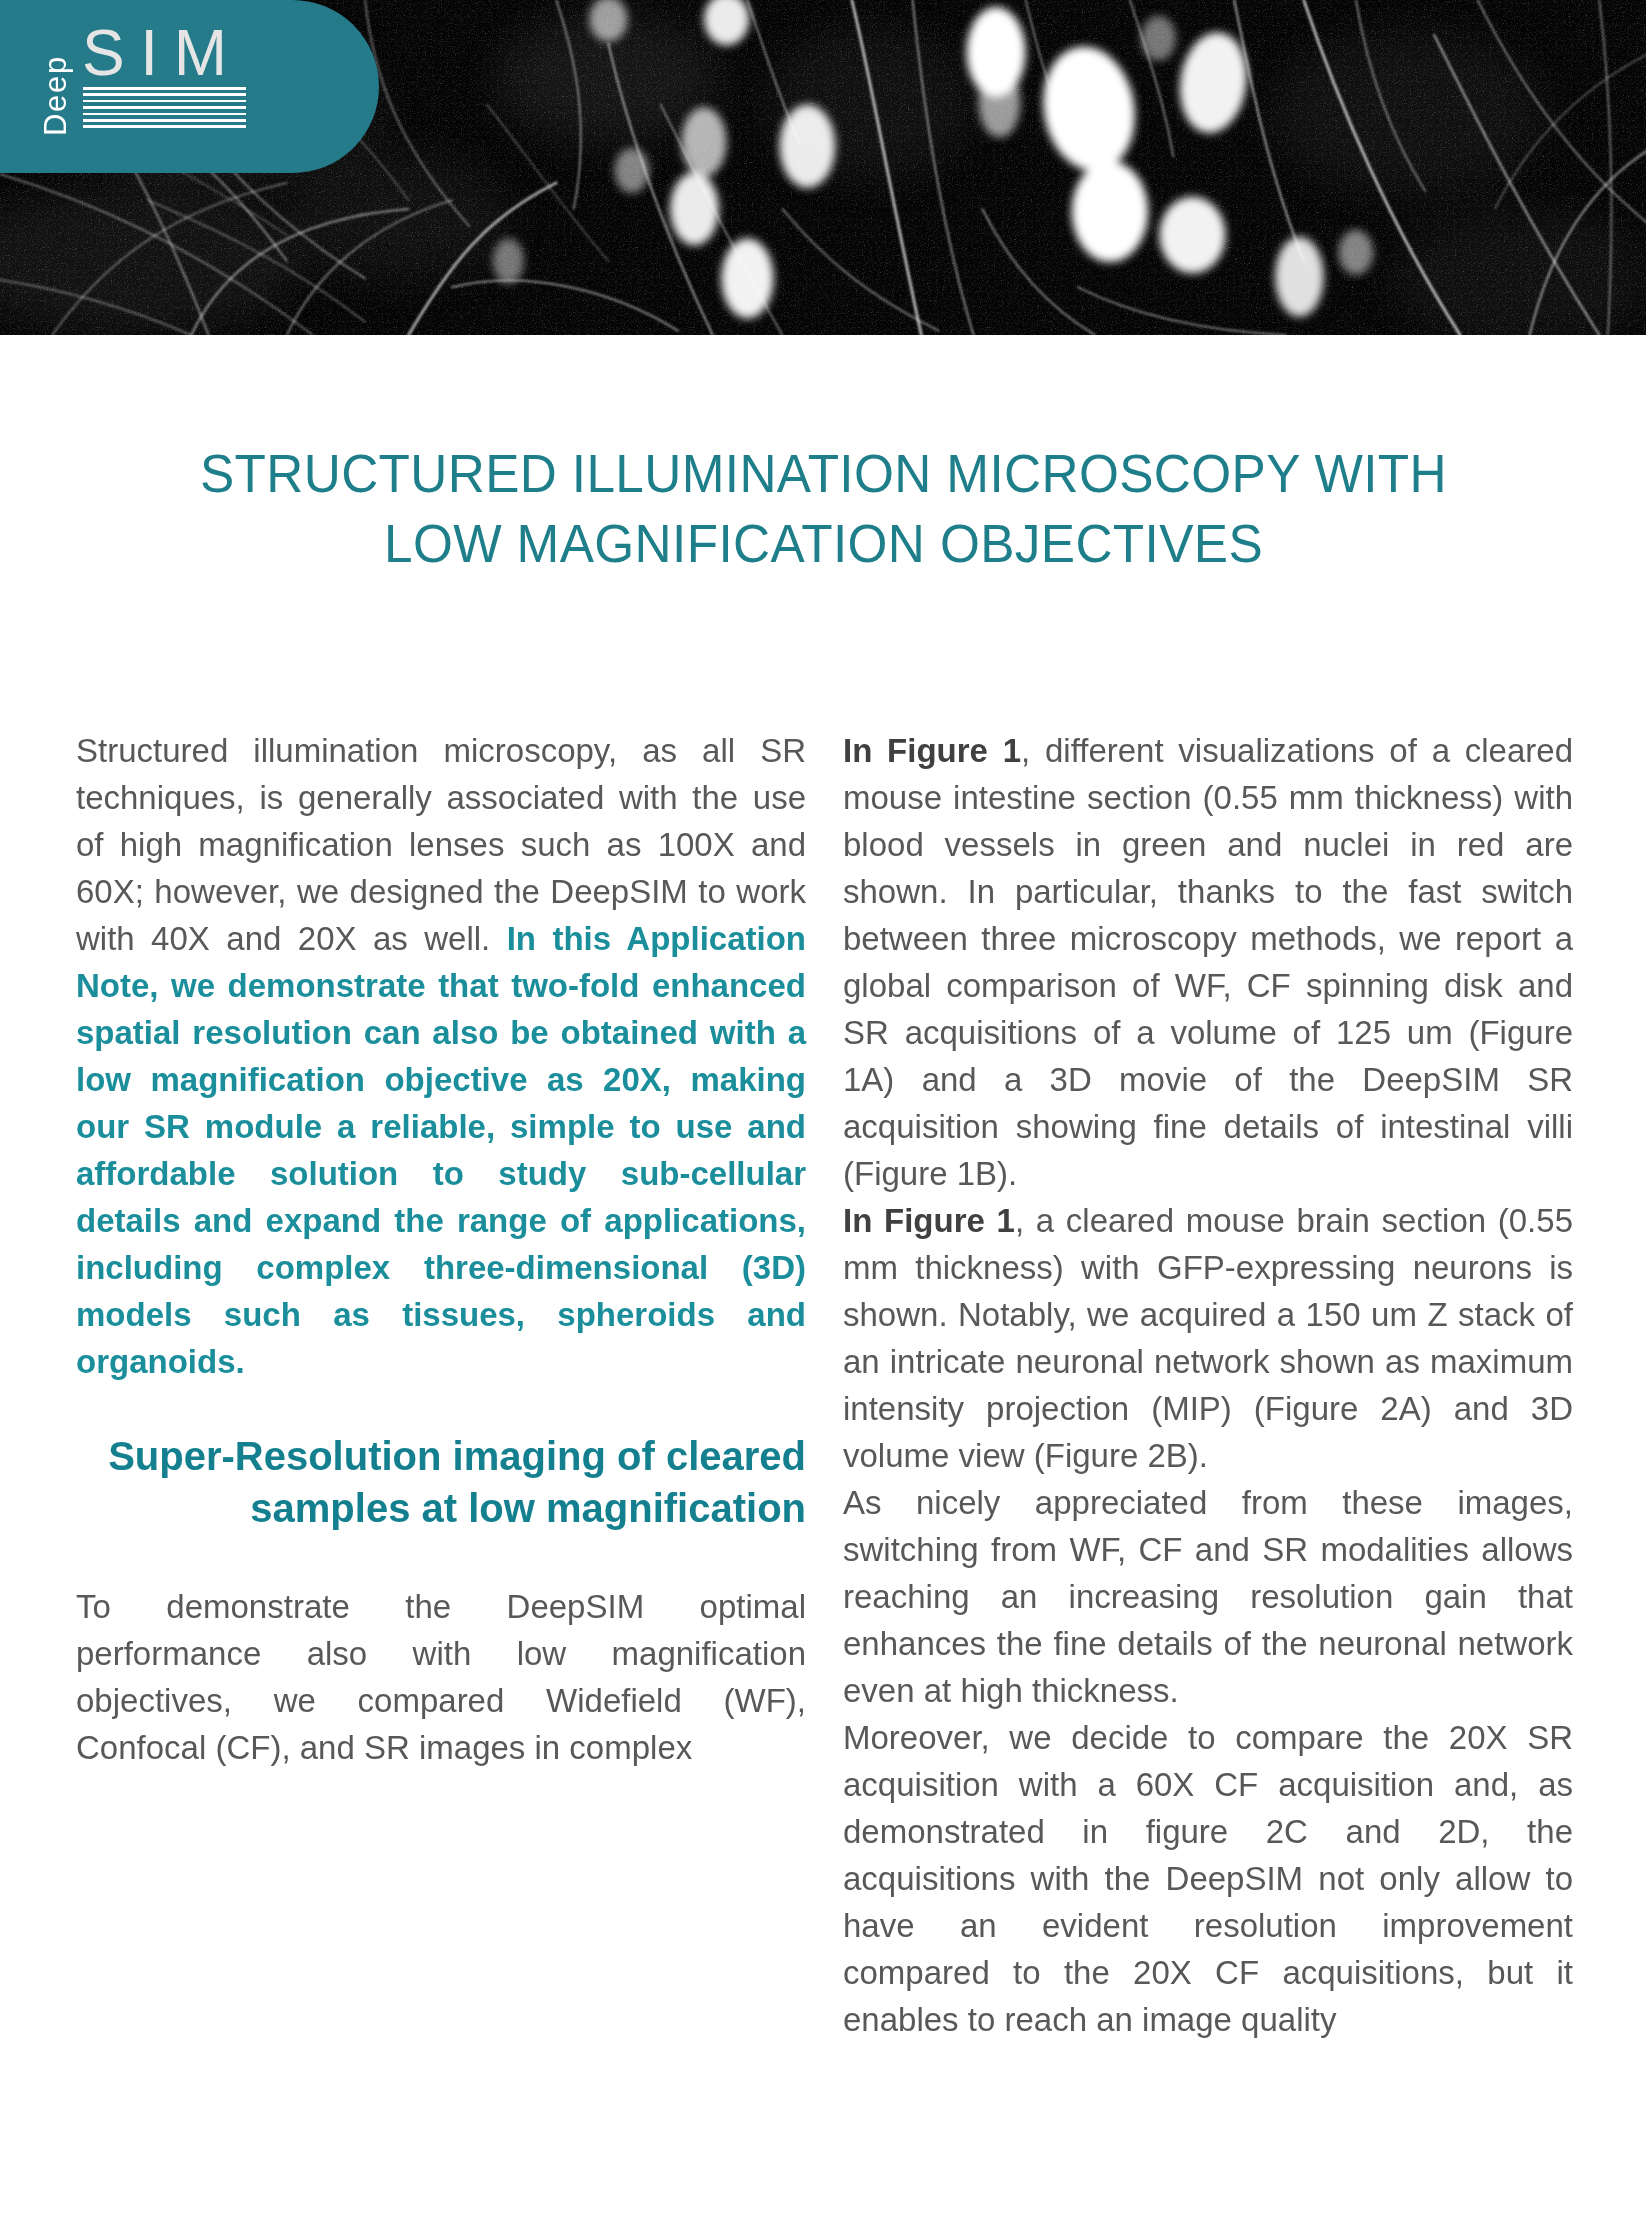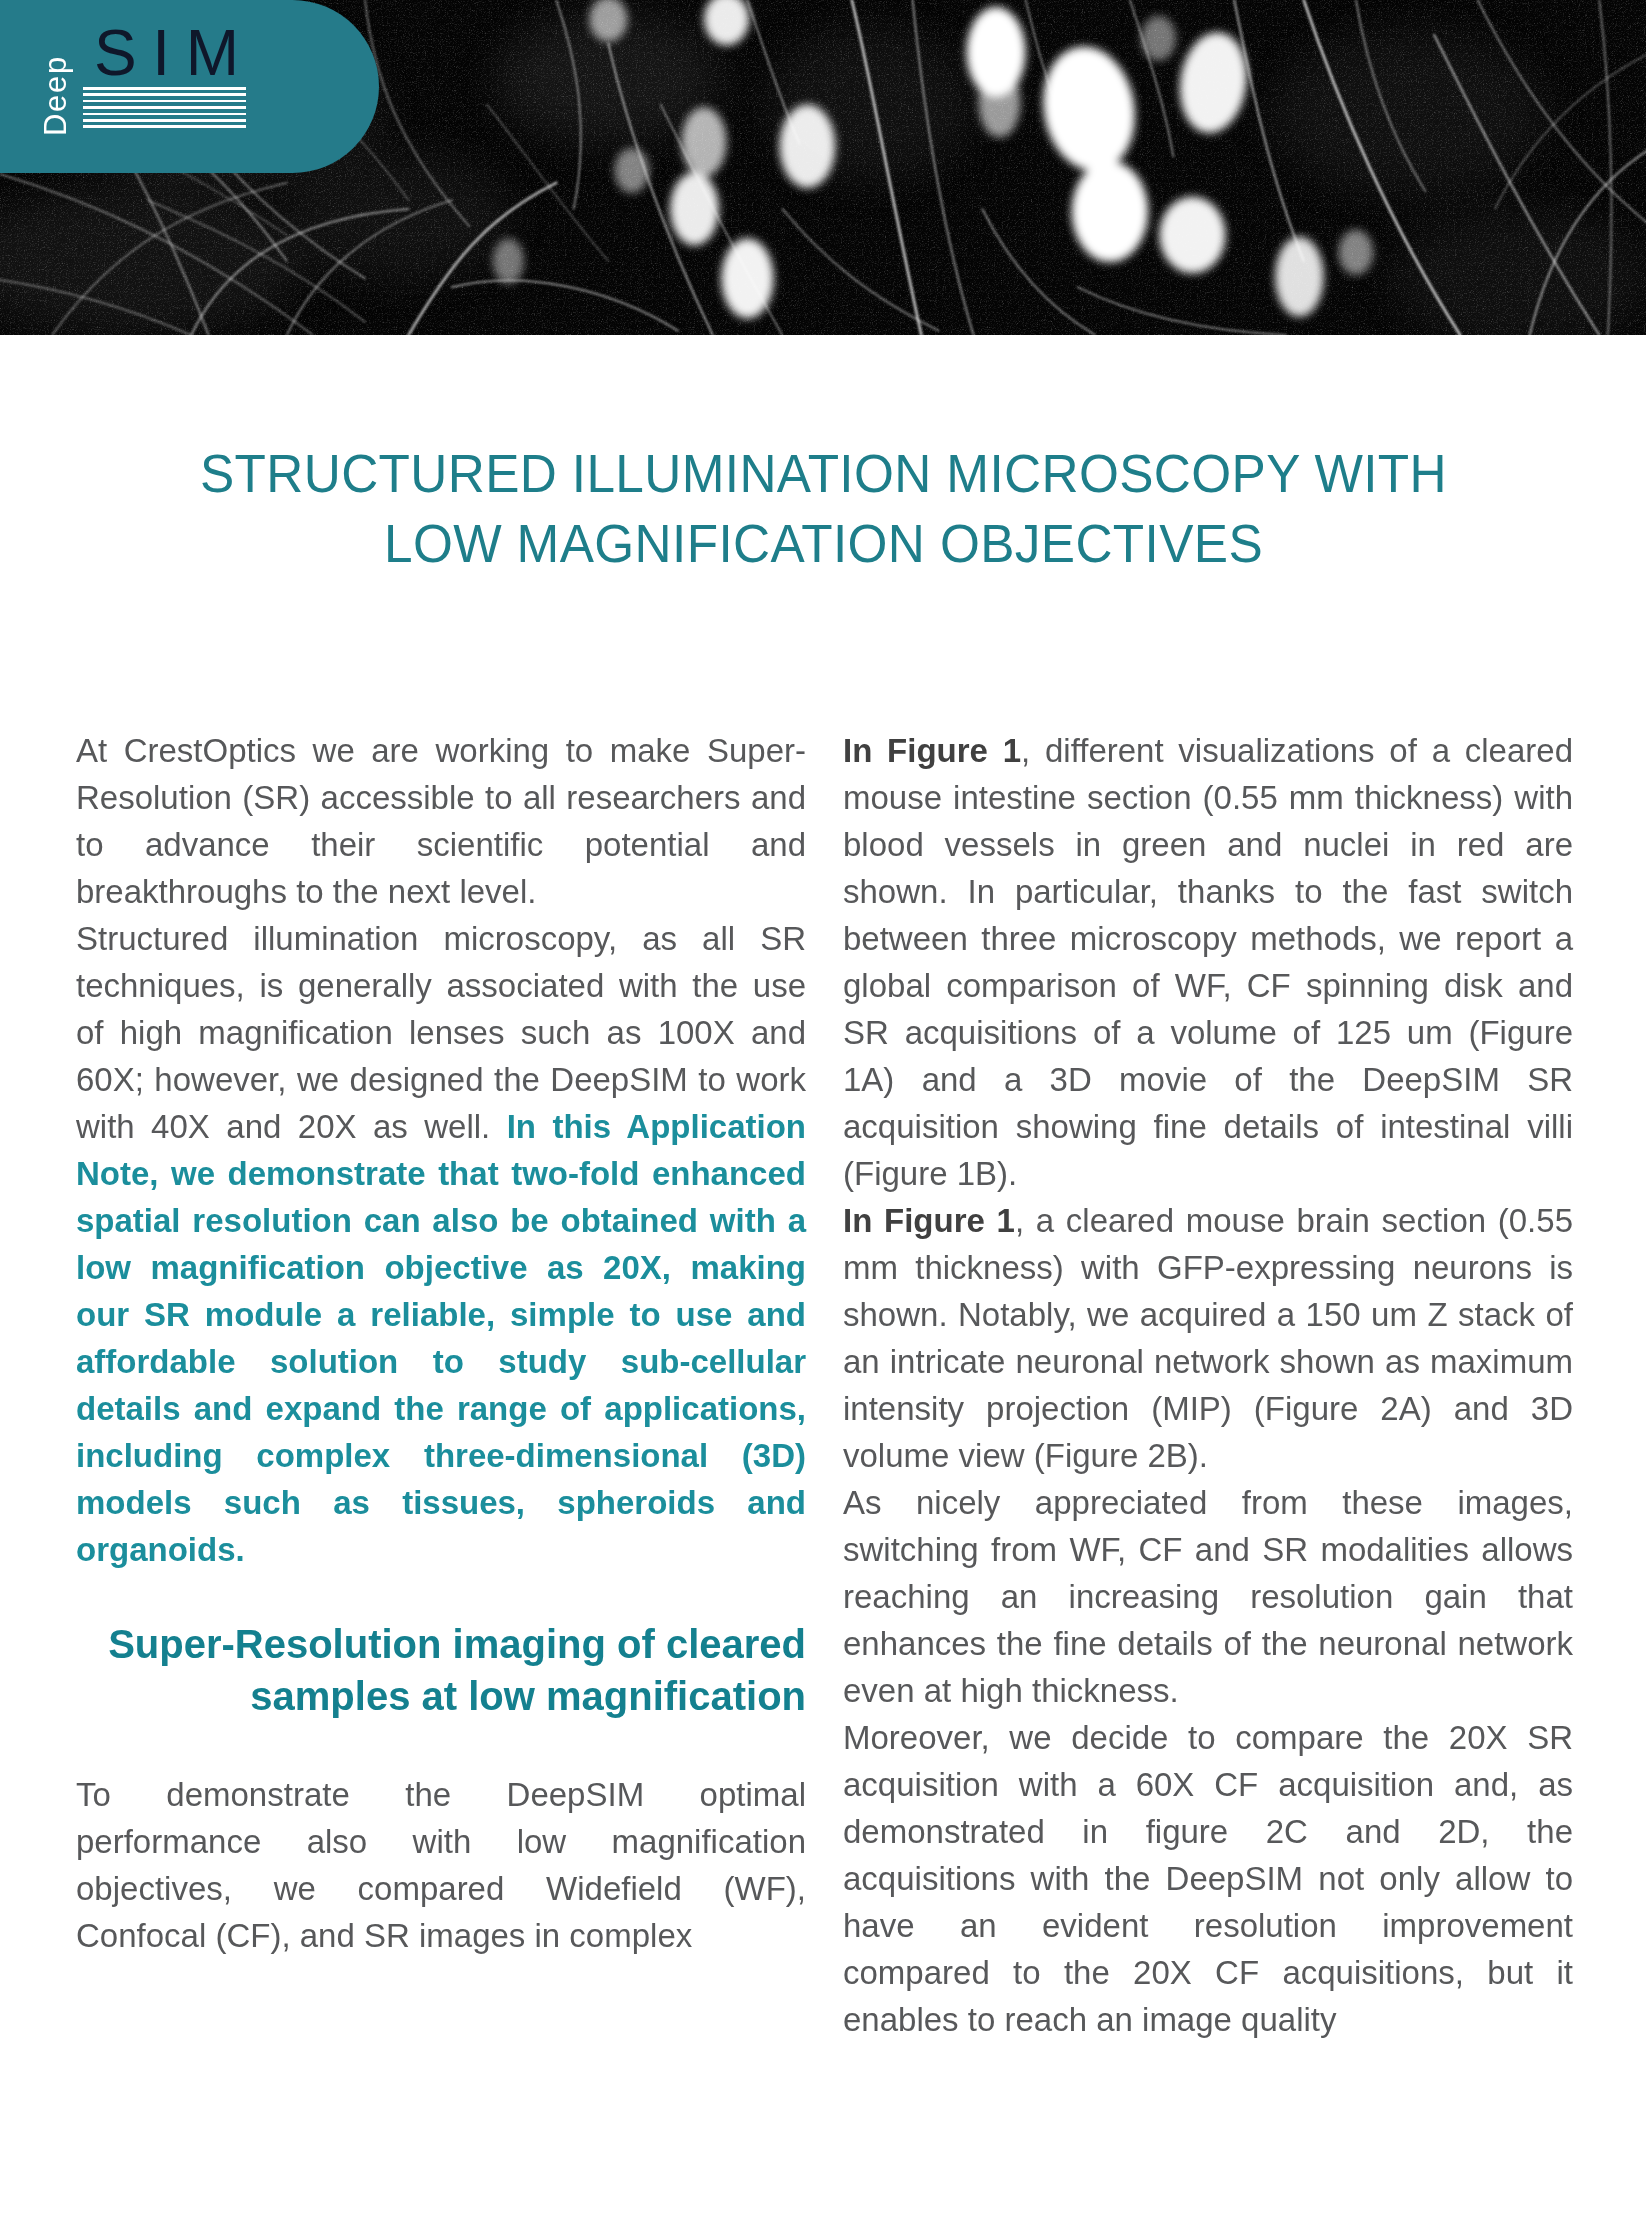--- a/index.html
+++ b/index.html
@@ -18,22 +18,22 @@
     background: var(--teal, #257B8A);
     border-radius: 0 87px 87px 0;
   }
   .logo-deep {
     position: absolute; left: 40px; top: 136px;
     transform: rotate(-90deg); transform-origin: 0 0;
     color: #fff; font-size: 31px; line-height: 31px;
     letter-spacing: 1.7px; font-weight: 400; white-space: nowrap;
   }
   .logo-sim {
-    position: absolute; left: 94px; top: 21px;
-    color: #0f172a; font-size: 64px; line-height: 64px;
+    position: absolute; left: 82px; top: 21px;
+    color: #e5e5e5; font-size: 64px; line-height: 64px;
     letter-spacing: 15.6px; font-weight: 400; white-space: nowrap;
   }
   .logo-stripes { position: absolute; left: 83px; top: 87px; width: 163px; }
   .logo-stripes div { height: 2.6px; background: #fff; margin-bottom: 3.8px; }
 
   .page-title {
     margin: 0; padding-top: 103px;
     text-align: center;
     color: var(--title_teal, #1E7E8A);
     font-size: 54px; line-height: 70px; font-weight: 400;
@@ -164,21 +164,20 @@
   </div>
 </div>
 
 <h1 class="page-title">
   <div>STRUCTURED ILLUMINATION MICROSCOPY WITH</div>
   <div>LOW MAGNIFICATION OBJECTIVES</div>
 </h1>
 
 <div class="columns">
   <div class="col">
-    <p class="body-p">At CrestOptics we are working to make Super-Resolution (SR) accessible to all researchers and to advance their scientific potential and breakthroughs to the next level.</p>
     <p class="body-p"><span>Structured illumination microscopy, as all SR techniques, is generally associated with the use of high magnification lenses such as 100X and 60X; however, we designed the DeepSIM to work with 40X and 20X as well. </span><span class="hl">In this Application Note, we demonstrate that two-fold enhanced spatial resolution can also be obtained with a low magnification objective as 20X, making our SR module a reliable, simple to use and affordable solution to study sub-cellular details and expand the range of applications, including complex three-dimensional (3D) models such as tissues, spheroids and organoids.</span></p>
     <h2 class="subheading">Super-Resolution imaging of cleared samples at low magnification</h2>
     <p class="body-p">To demonstrate the DeepSIM optimal performance also with low magnification objectives, we compared Widefield (WF), Confocal (CF), and SR images in complex</p>
   </div>
   <div class="col">
     <p class="body-p"><span class="fig-bold">In Figure 1</span><span>, different visualizations of a cleared mouse intestine section (0.55 mm thickness) with blood vessels in green and nuclei in red are shown. In particular, thanks to the fast switch between three microscopy methods, we report a global comparison of WF, CF spinning disk and SR acquisitions of a volume of 125 um (Figure 1A) and a 3D movie of the DeepSIM SR acquisition showing fine details of intestinal villi (Figure 1B).</span></p>
     <p class="body-p"><span class="fig-bold">In Figure 1</span><span>, a cleared mouse brain section (0.55 mm thickness) with GFP-expressing neurons is shown. Notably, we acquired a 150 um Z stack of an intricate neuronal network shown as maximum intensity projection (MIP) (Figure 2A) and 3D volume view (Figure 2B).</span></p>
     <p class="body-p">As nicely appreciated from these images, switching from WF, CF and SR modalities allows reaching an increasing resolution gain that enhances the fine details of the neuronal network even at high thickness.</p>
     <p class="body-p">Moreover, we decide to compare the 20X SR acquisition with a 60X CF acquisition and, as demonstrated in figure 2C and 2D, the acquisitions with the DeepSIM not only allow to have an evident resolution improvement compared to the 20X CF acquisitions, but it enables to reach an image quality</p>
   </div>

